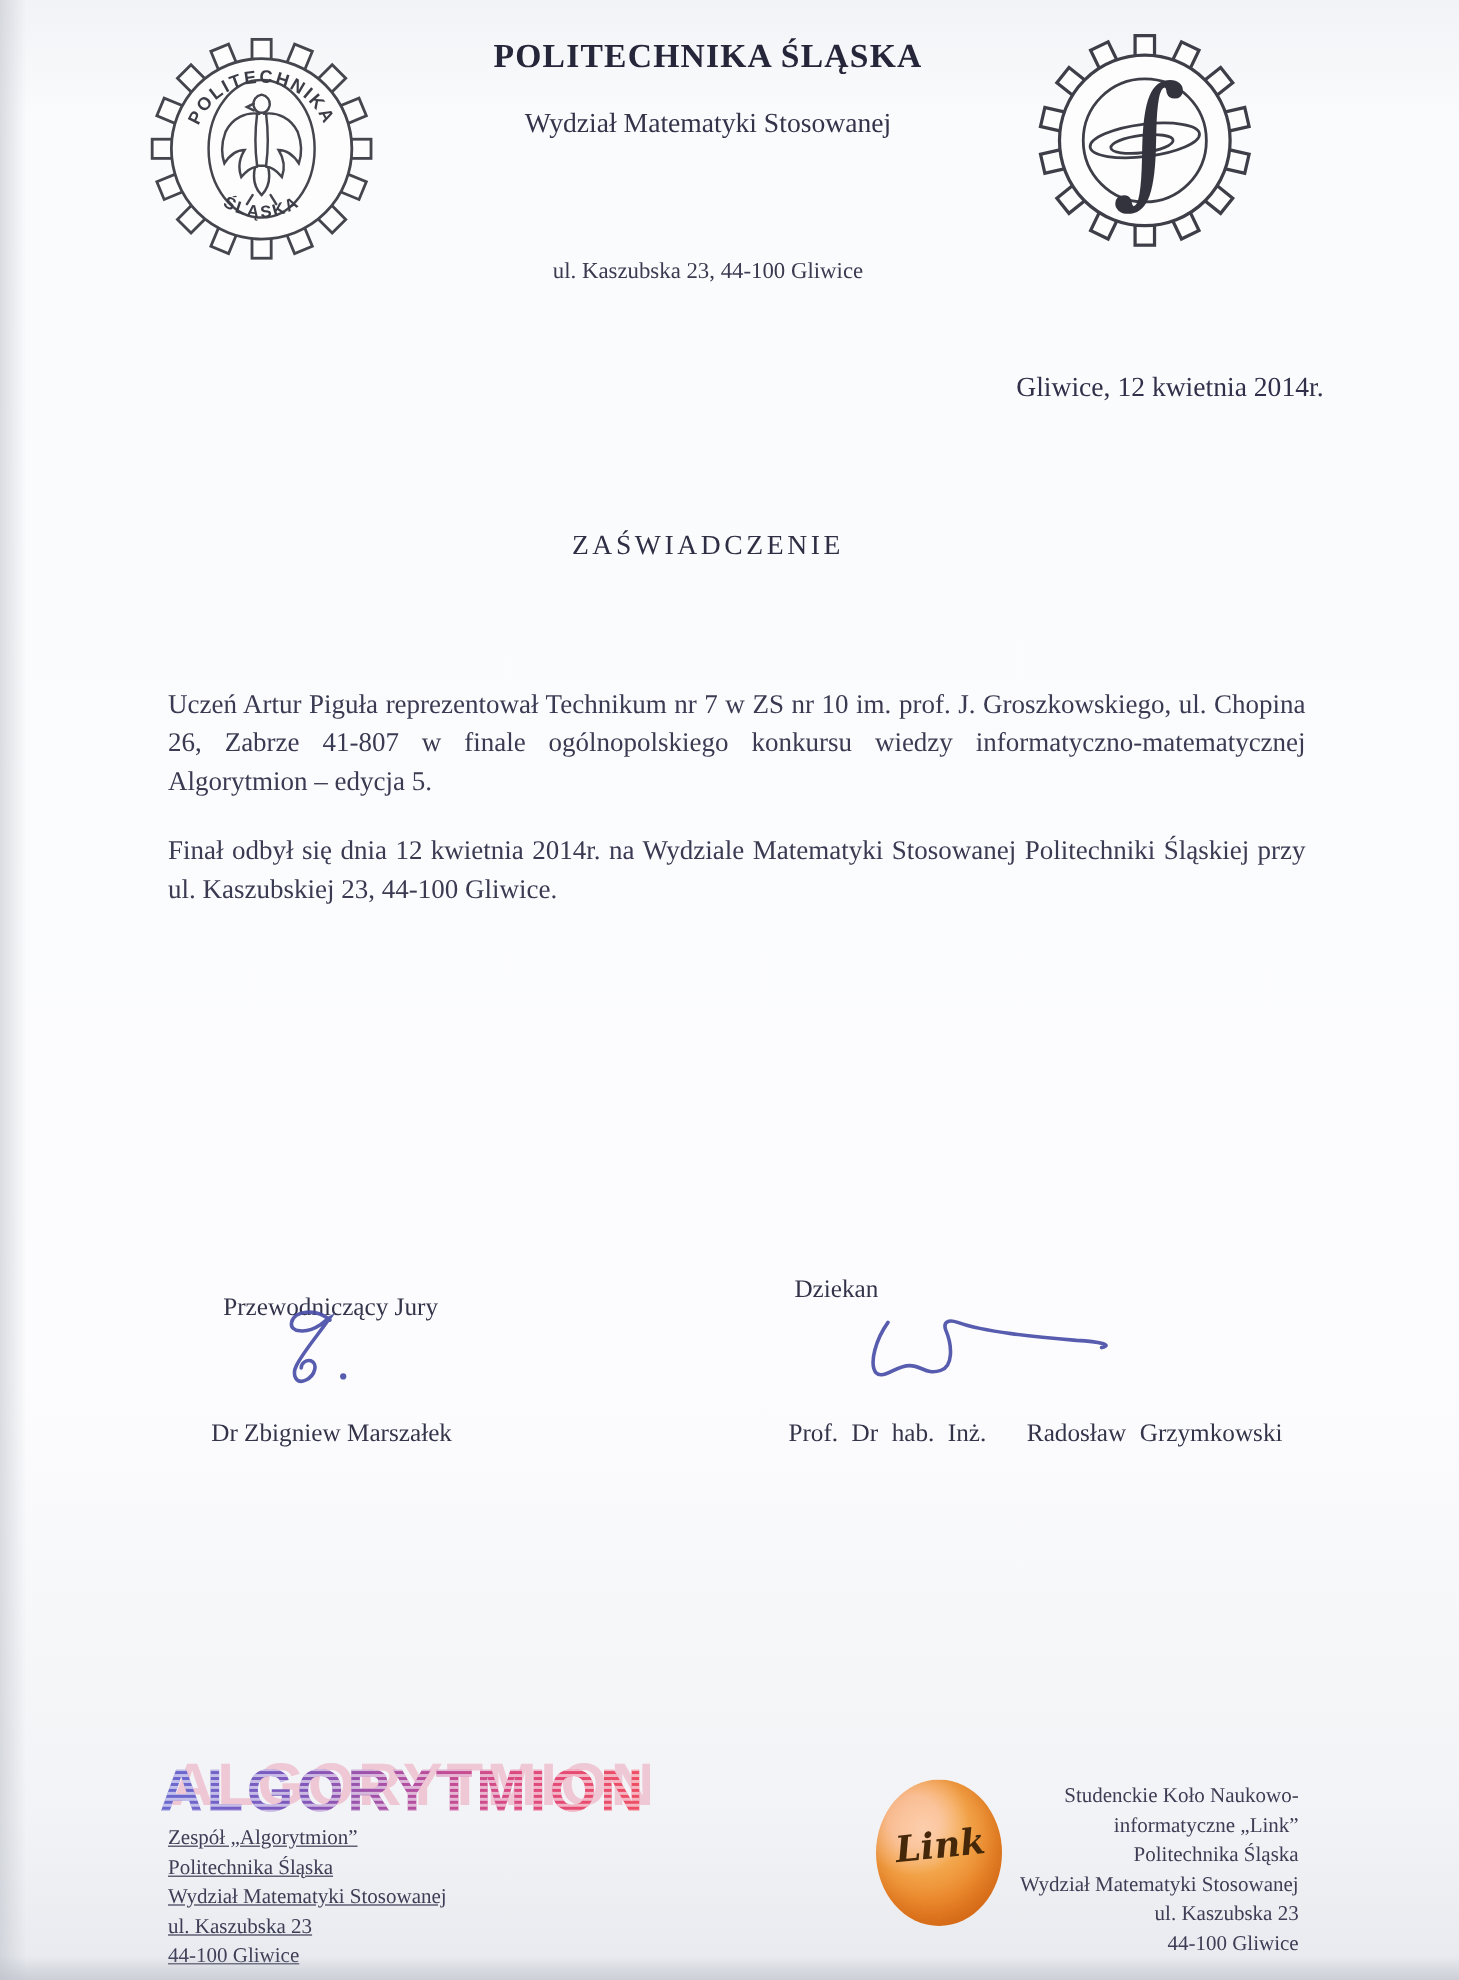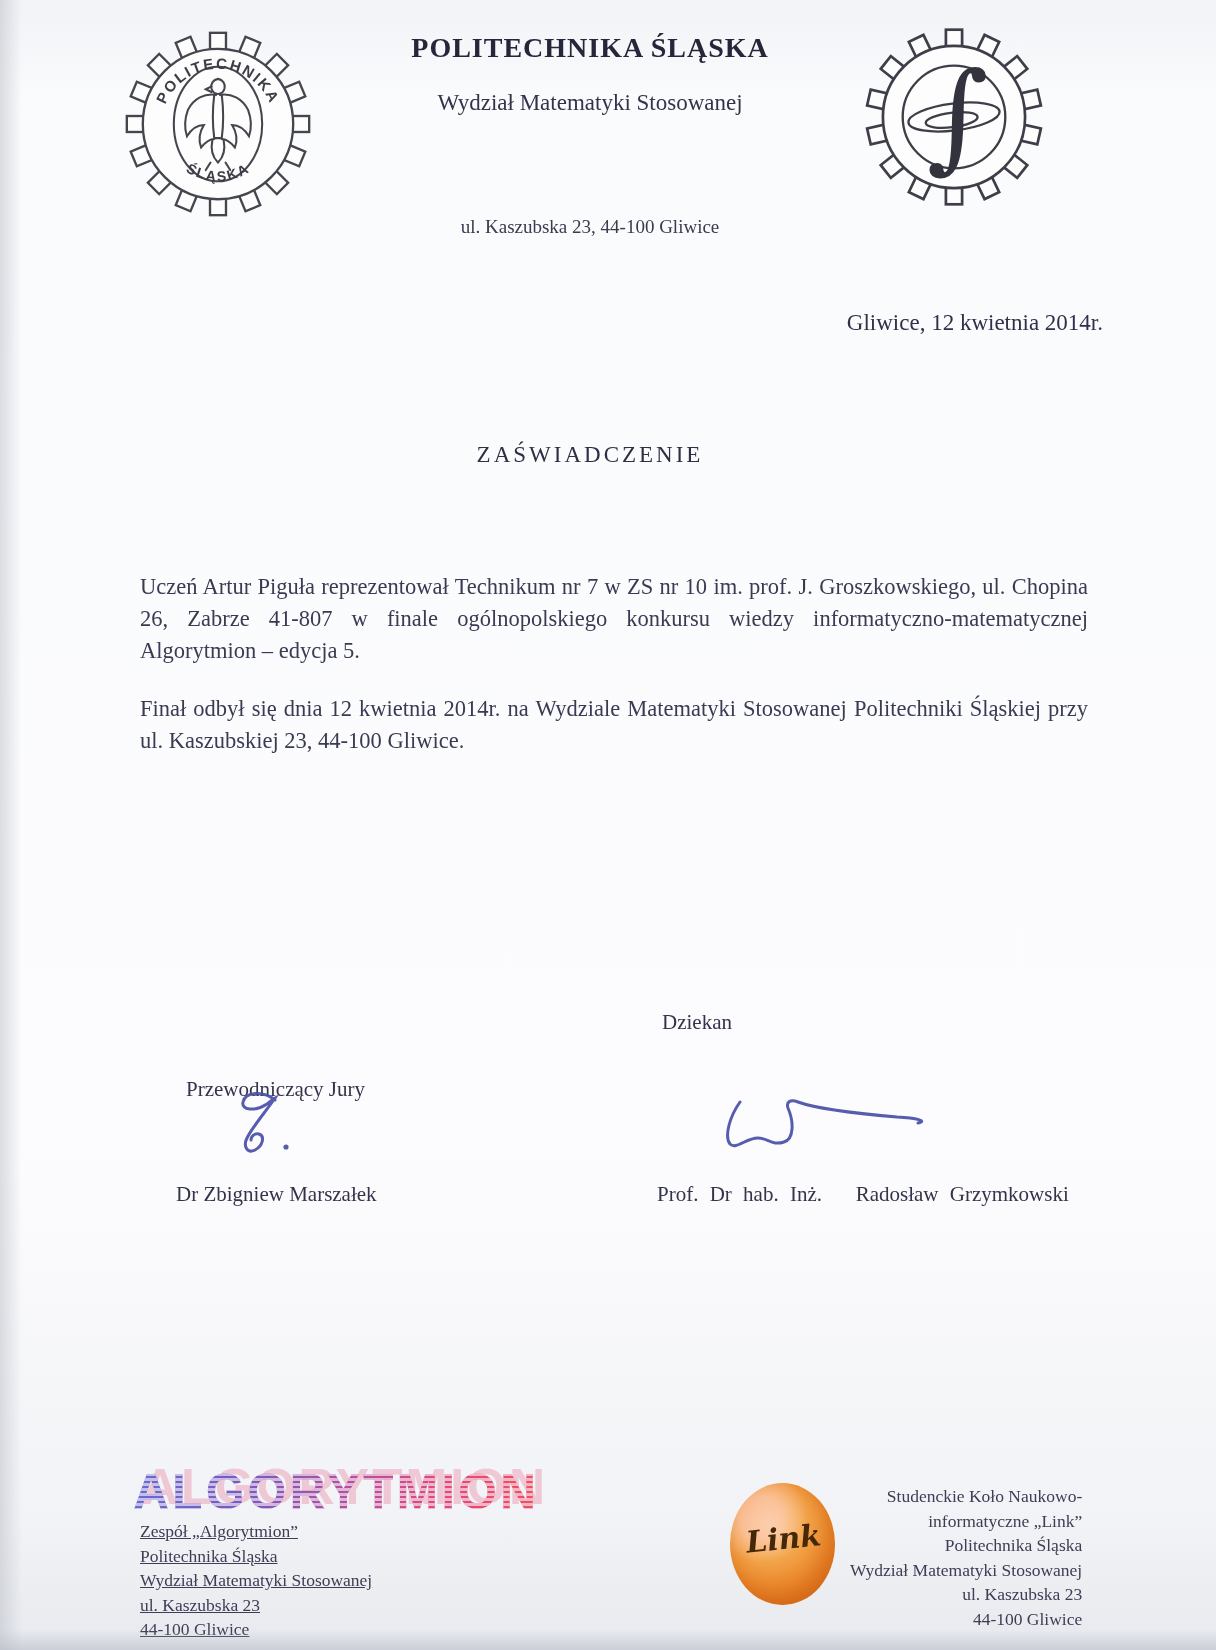--- a/index.html
+++ b/index.html
@@ -34,21 +34,21 @@
 
   
   .para{left:140px;width:948px;font-size:22.5px;line-height:32px;text-align:justify;color:#3a3a52;}
   .p1{top:571px;}
   .p2{top:693px;}
   .p3{top:779px;}
 
   
   .sig-role{font-size:21px;color:#33334a;}
   .sig-role-left{left:173px;top:1077px;margin-left:13px;}
-  .sig-role-right{left:662px;top:1010px;text-align:right;}
+  .sig-role-right{left:662px;top:1062px;text-align:right;}
   .sig-name{font-size:21px;color:#33334a;}
   .sig-name-left{left:176px;top:1182px;}
   .sig-name-right{left:657px;top:1182px;white-space:pre;word-spacing:6px;}
   .ink{opacity:.92;}
 
   
   .algo-wrap{left:133px;top:1466px;width:420px;height:52px;}
   .algo-text{
     position:absolute;left:0;top:0;
     font-family:"Liberation Sans", sans-serif;

